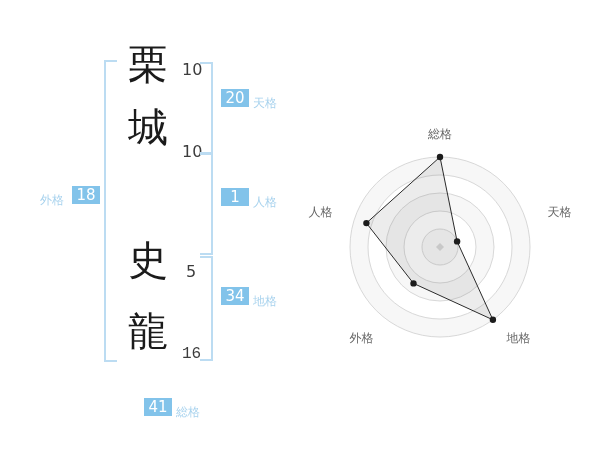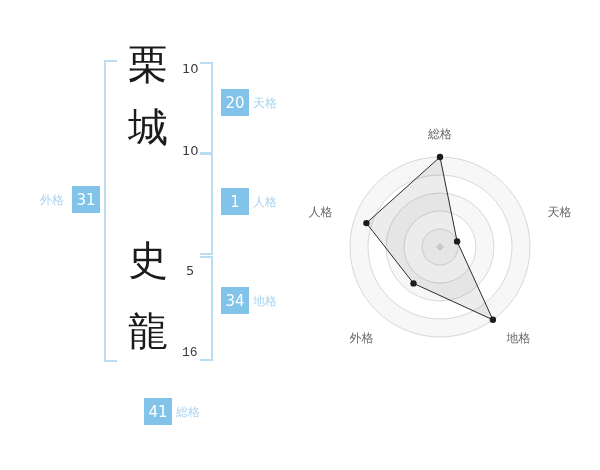--- a/index.html
+++ b/index.html
@@ -8,24 +8,24 @@
     font-family:"DejaVu Sans","Liberation Sans",sans-serif;
     overflow:hidden;
   }
   .stage { position:relative; width:600px; height:470px; background:#fff; }
 
   .kanji {
     position:absolute; left:125px; width:46px; text-align:center;
     font-size:40px; line-height:1; color:#1b1b1b;
   }
   .strokes {
-    position:absolute; font-size:13px; color:#3c3c3c; line-height:1;
+    position:absolute; font-size:16px; color:#3c3c3c; line-height:1;
   }
   .badge {
-    position:absolute; width:28px; height:27px;
+    position:absolute; width:28px; height:18px;
     background:var(--badge-bg,#82c3ea); color:#ffffff;
     font-size:15px; display:flex; align-items:center; justify-content:center;
   }
   .kaku-label {
     position:absolute; font-size:12px; color:var(--kaku-label,#a9d3ee); line-height:1;
   }
   .bracket-left {
     position:absolute; width:11px;
     border-left:2px solid var(--bracket,#bcdcf2);
     border-top:2px solid var(--bracket,#bcdcf2);
@@ -39,21 +39,21 @@
   }
   .radar { position:absolute; left:300px; top:115px; }
 </style>
 </head>
 <body>
 
 <div class="stage">
 
   <div class="bracket-left" style="left:104px; top:60px; height:298px;"></div>
   <div class="kaku-label" style="left:40px; top:194px;">外格</div>
-  <div class="badge" style="left:72px; top:186px;">31</div>
+  <div class="badge" style="left:72px; top:186px;">18</div>
 
   <div class="kanji" style="top:44px;">栗</div>
   <div class="kanji" style="top:107px;">城</div>
   <div class="kanji" style="top:240px;">史</div>
   <div class="kanji" style="top:311px;">龍</div>
 
   <div class="strokes" style="left:182px; top:62px;">10</div>
   <div class="strokes" style="left:182px; top:144px;">10</div>
   <div class="strokes" style="left:186px; top:264px;">5</div>
   <div class="strokes" style="left:182px; top:346px;font-family:Liberation Mono, monospace;">16</div>

